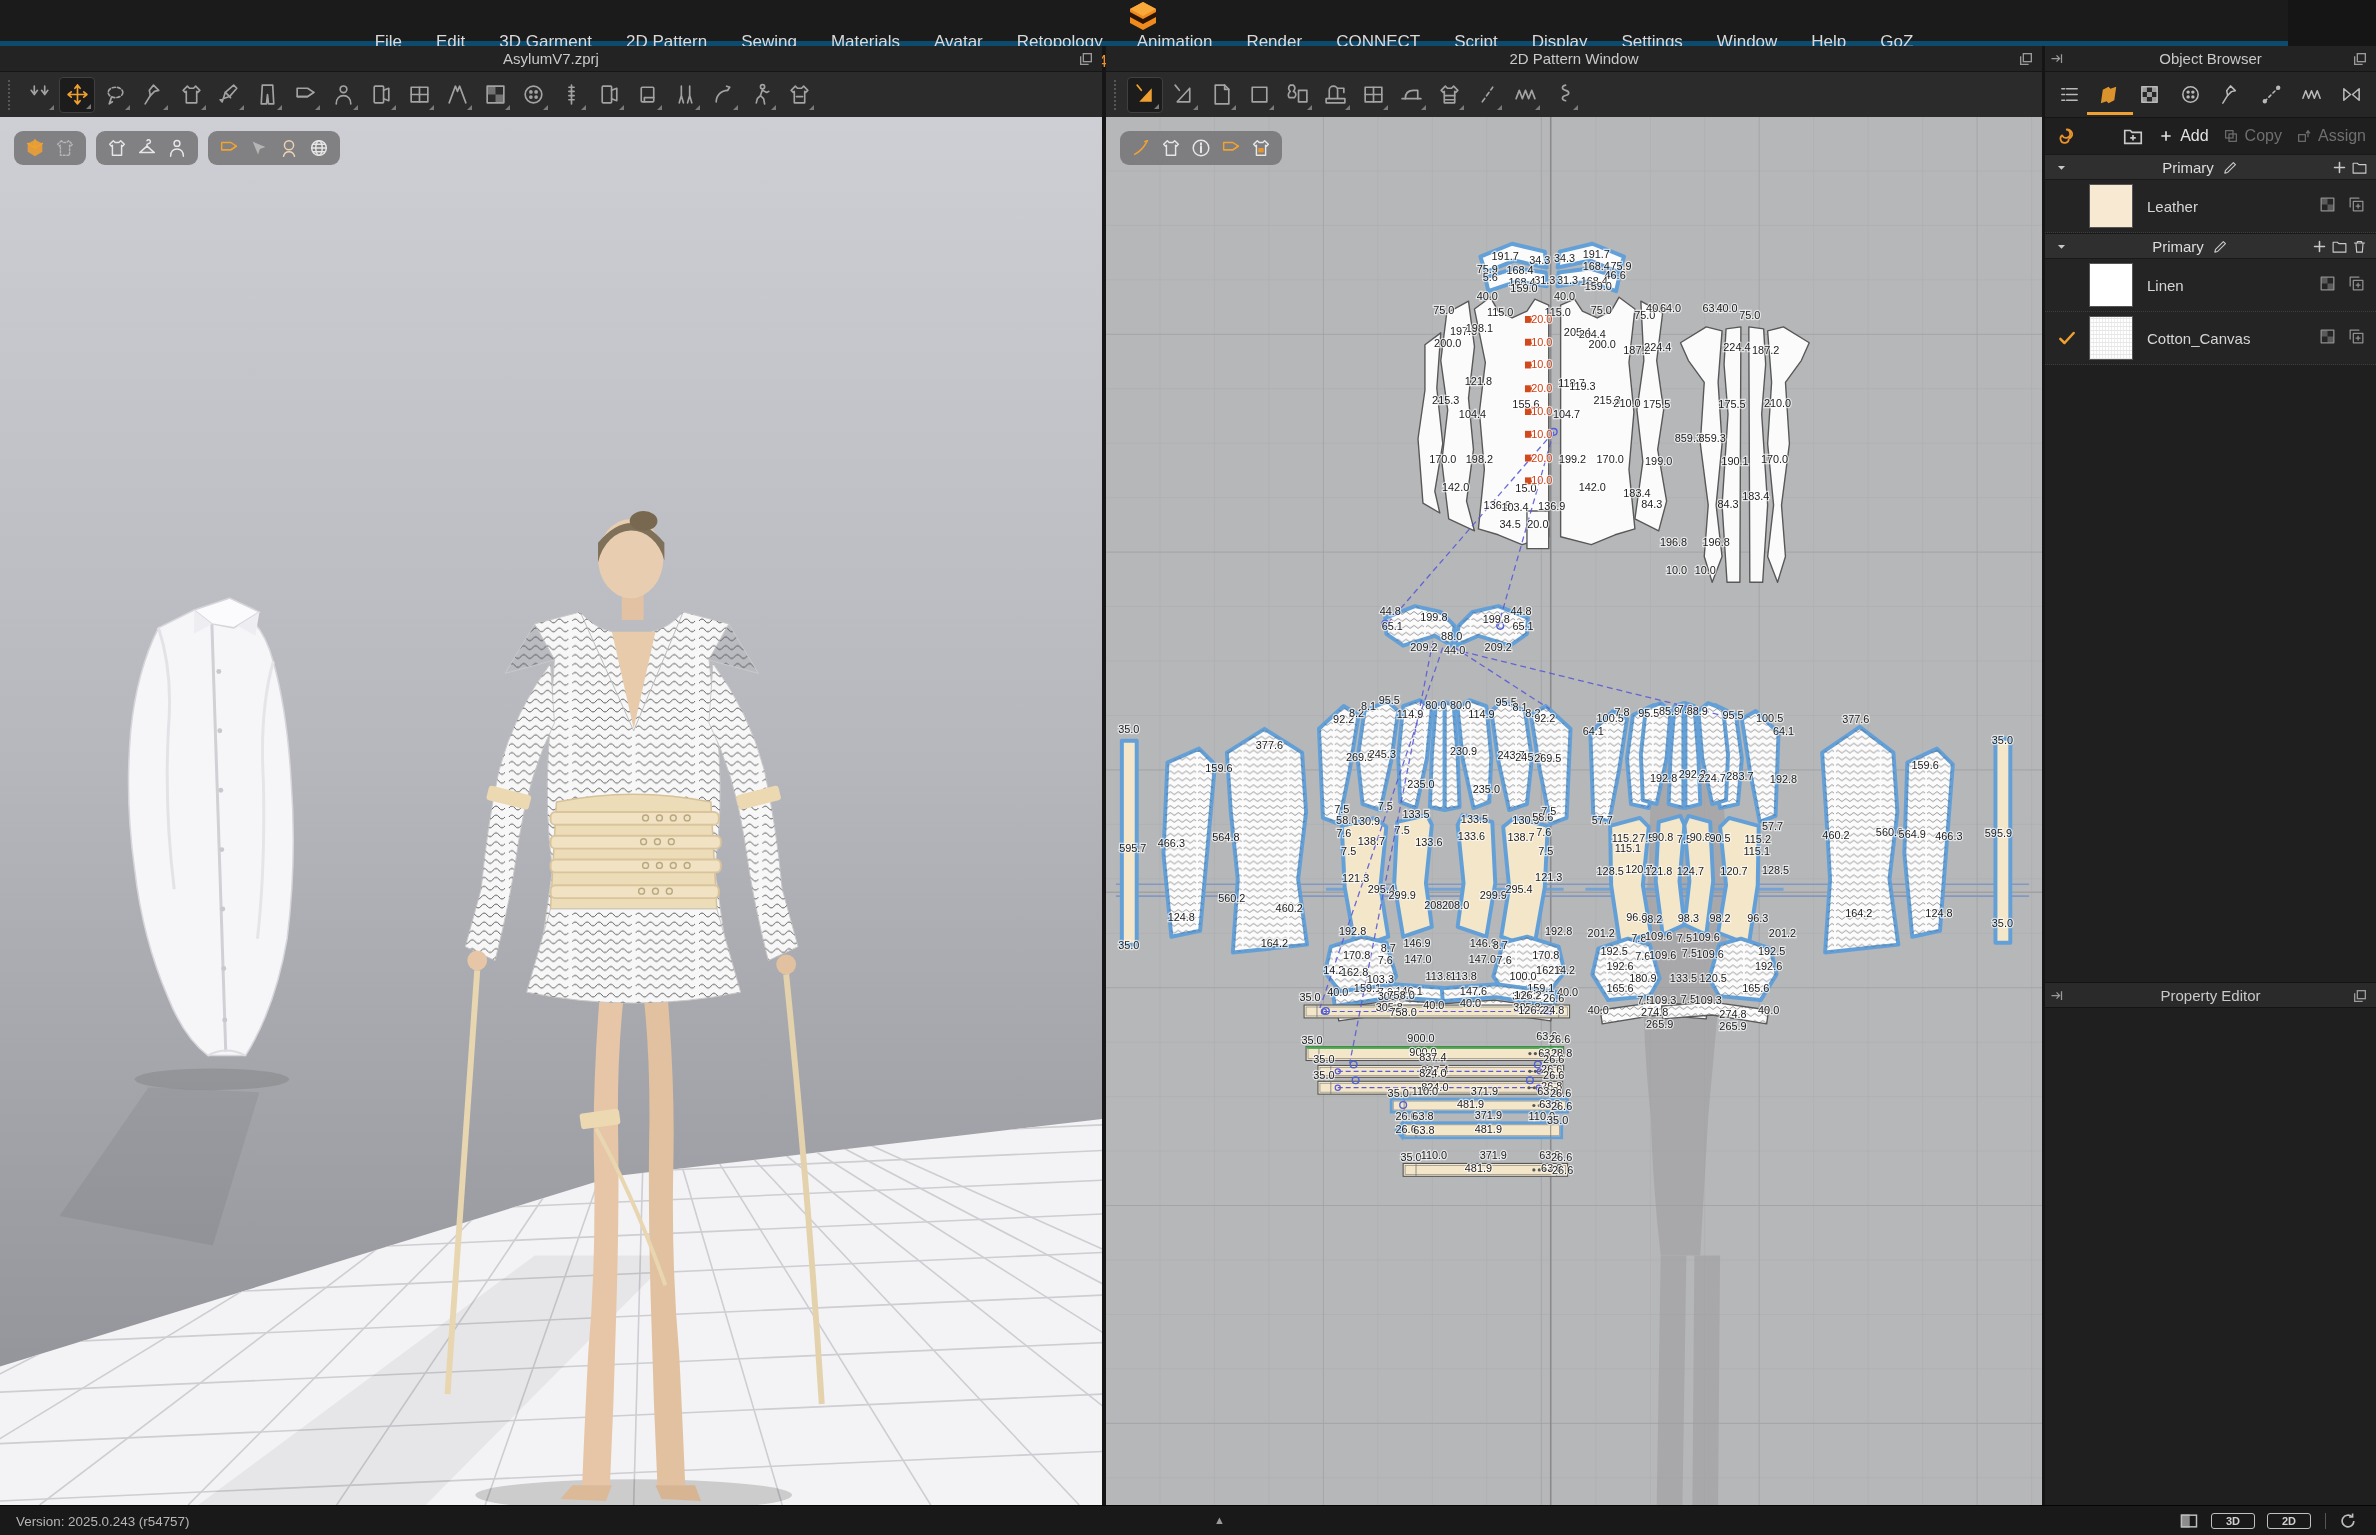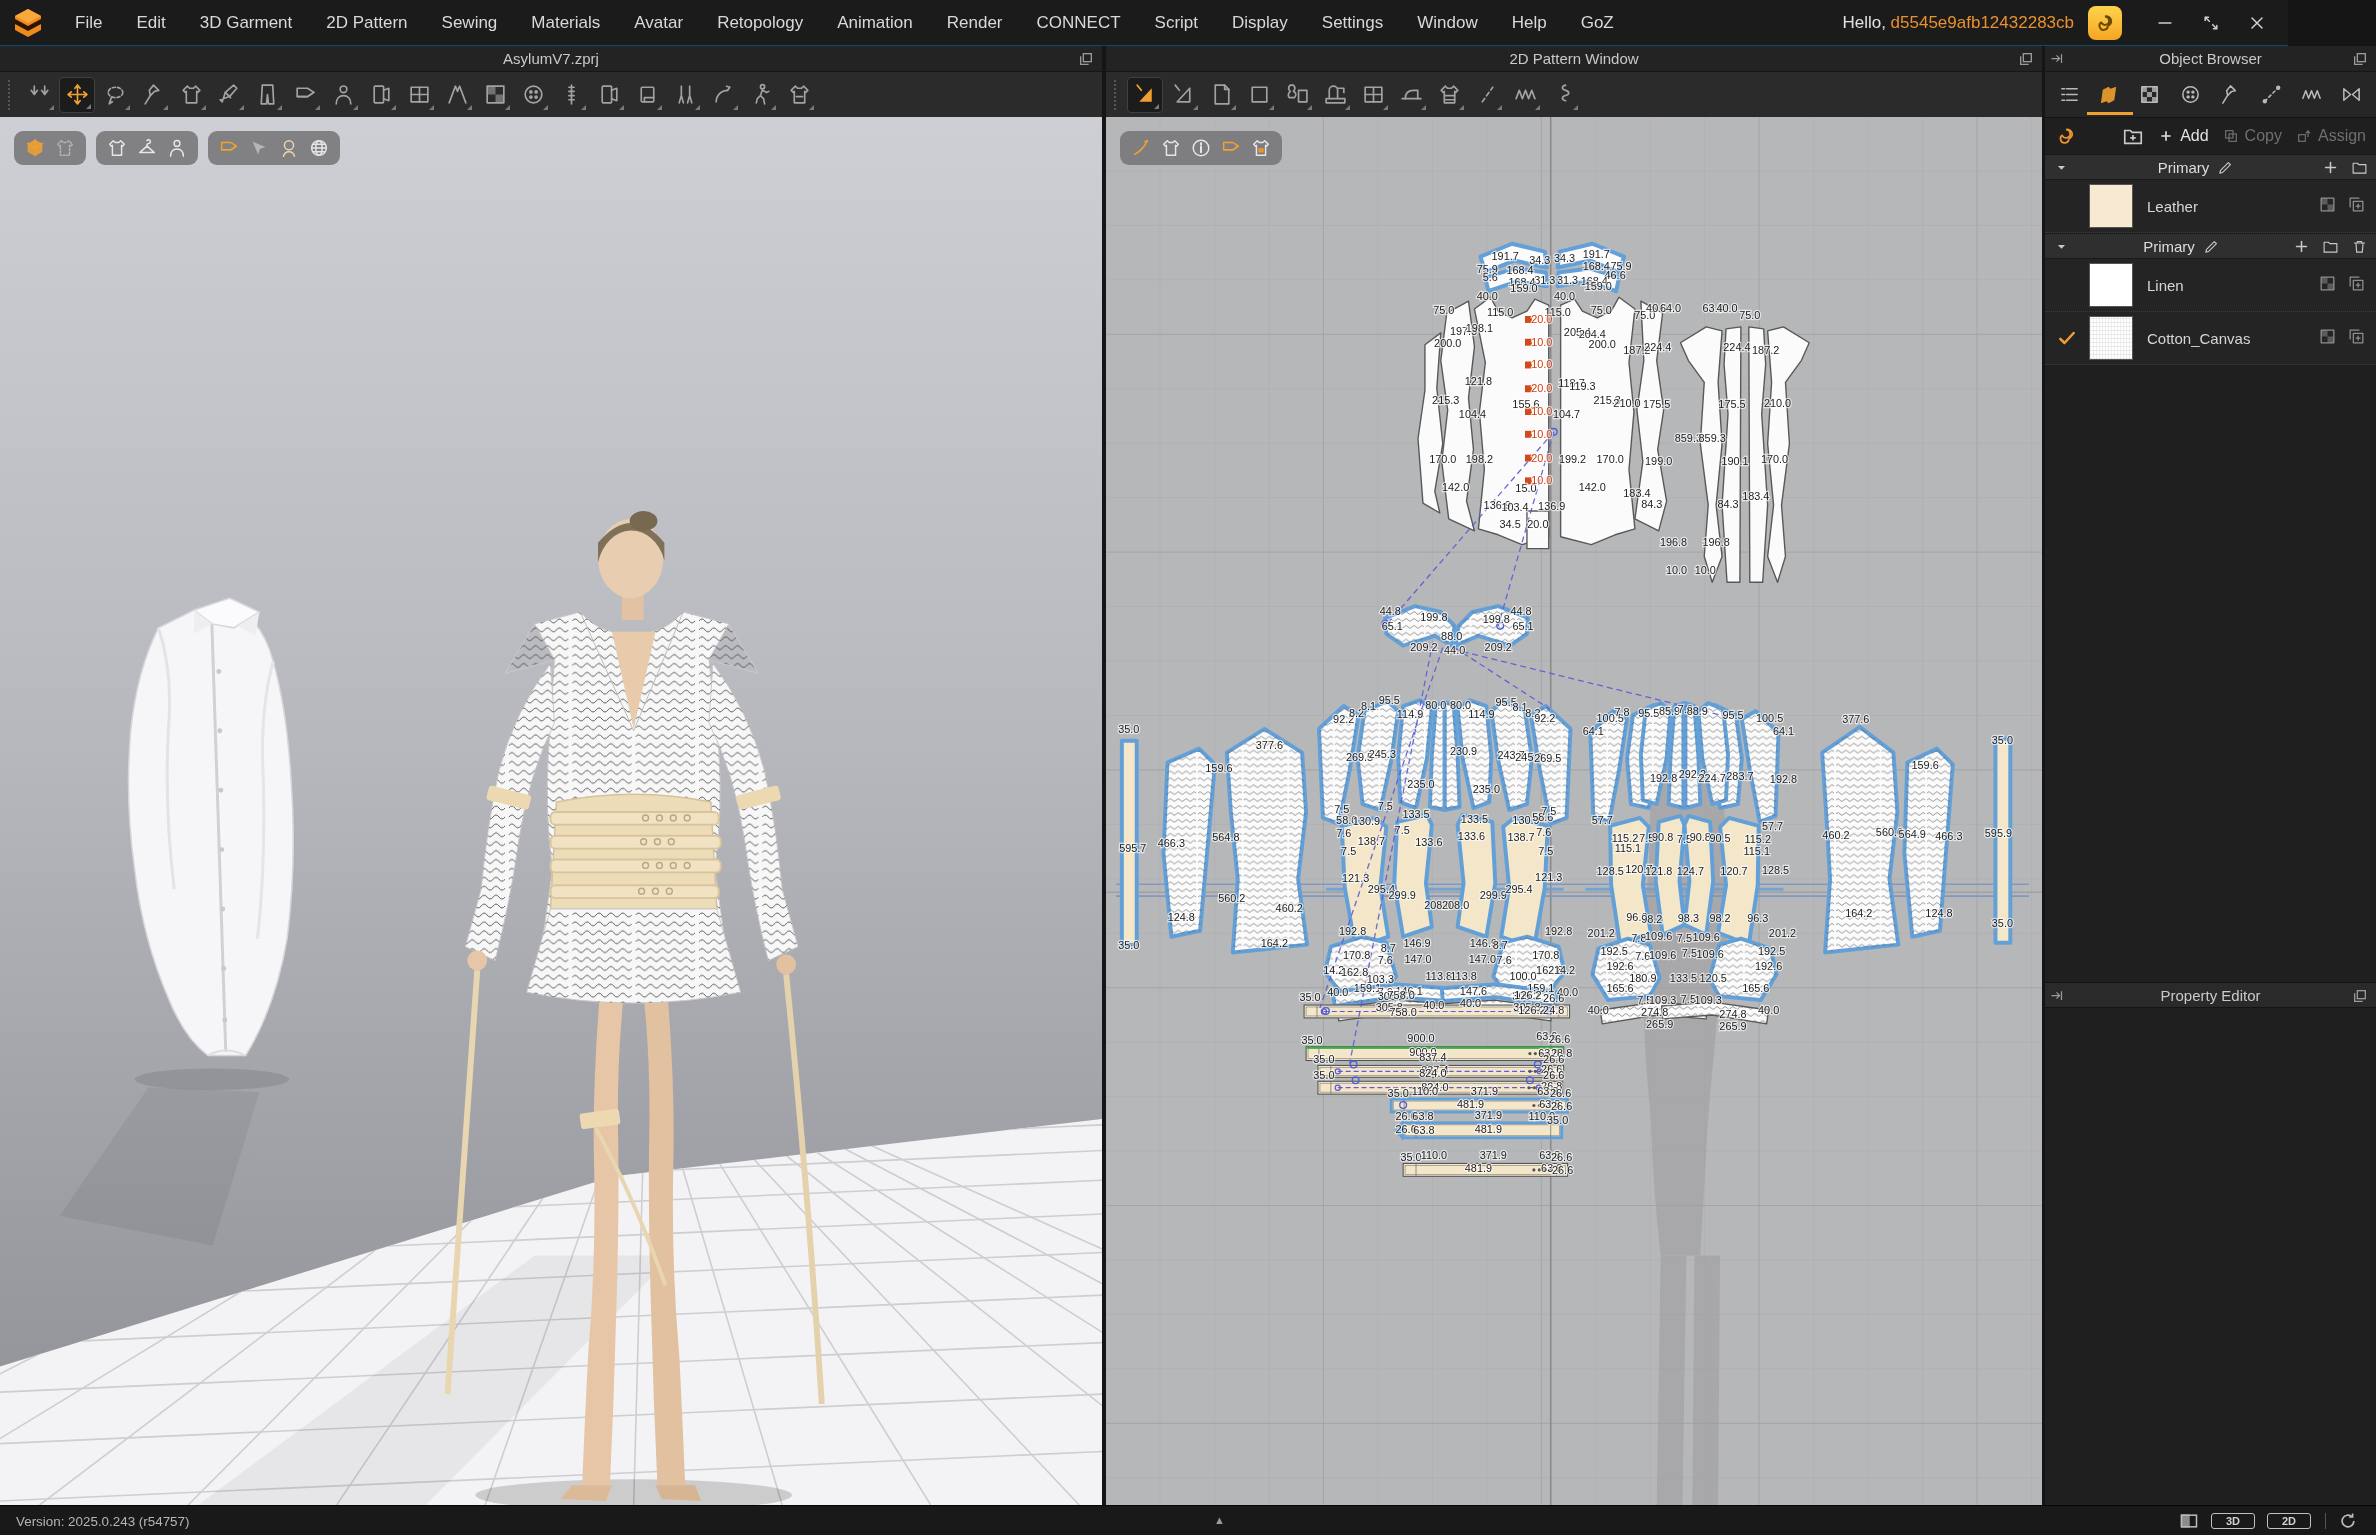--- a/index.html
+++ b/index.html
@@ -1,19 +1,19 @@
 <!DOCTYPE html>
 <html><head>
 <meta charset="utf-8">
 <style>
   html,body{margin:0;padding:0;background:#101010;}
   *{box-sizing:border-box;}
   .app{position:relative;width:2376px;height:1536px;background:#151515;font-family:"Liberation Sans",sans-serif;overflow:hidden;color:#d8d8d8;}
   
-  .mbar{position:absolute;left:0;top:0;width:2288px;height:46px;background:#1b1b1b;display:flex;align-items:center;border-bottom:1px solid #0c4a6e;}
+  .mbar{position:absolute;left:0;top:0;width:2288px;height:46px;background:#1b1b1b;display:flex;align-items:center;border-bottom:5px solid #0c4a6e;flex-direction:column;}
   .logo{width:32px;height:32px;margin:0 14px 0 12px;flex:0 0 auto;}
   .mitem{font-size:17px;color:#d9d9d9;padding:0 17px;cursor:default;white-space:nowrap;}
   .mspacer{flex:1;}
   .hello{font-size:17px;color:#e0e0e0;margin-right:14px;white-space:nowrap;}
   .hello b{color:#e8912d;font-weight:normal;}
   .badge{width:34px;height:34px;border-radius:8px;background:linear-gradient(180deg,#ffd34d,#f5a623);display:flex;align-items:center;justify-content:center;margin-right:28px;}
   .wbtn{width:30px;height:30px;margin-right:16px;color:#cfcfcf;display:flex;align-items:center;justify-content:center;}
   .wbtn svg{width:20px;height:20px;}
   
   .pane{position:absolute;top:46px;background:#2b2b2b;}
@@ -42,21 +42,21 @@
   .sbtabs{height:46px;background:#262626;border-bottom:1px solid #141414;display:flex;align-items:center;justify-content:space-around;padding:0 4px;}
   .tab{width:38px;height:40px;display:flex;align-items:center;justify-content:center;color:#b9b9b9;position:relative;}
   .tab svg{width:23px;height:23px;}
   .tab.act{color:#f0a030;}
   .tab.act::after{content:"";position:absolute;left:-4px;right:-4px;bottom:0;height:3px;background:#f0a030;}
   .acts{height:36px;display:flex;align-items:center;padding:0 10px;gap:14px;font-size:16px;}
   .acts .grow{flex:1;}
   .aicon{width:22px;height:22px;color:#c9c9c9;}
   .abtn{display:flex;align-items:center;gap:6px;color:#e2e2e2;}
   .abtn.dim{color:#6f6f6f;}
-  .ghead{height:26px;background:#2f2f2f;display:flex;align-items:center;padding:0 8px;gap:12px;border-top:1px solid #191919;border-bottom:1px solid #191919;}
+  .ghead{height:26px;background:#2f2f2f;display:flex;align-items:center;padding:0 8px;gap:3px;border-top:1px solid #191919;border-bottom:1px solid #191919;}
   .ghead .gtitle{font-size:15px;color:#dddddd;}
   .ghead .mid{flex:1;display:flex;align-items:center;justify-content:center;gap:8px;}
   .gico{width:17px;height:17px;color:#c9c9c9;}
   .frow{height:53px;display:flex;align-items:center;border-bottom:1px dotted #3d3d3d;position:relative;background:#242424;}
   .fcheck{width:44px;display:flex;align-items:center;justify-content:center;color:#f0a030;}
   .fcheck svg{width:20px;height:20px;}
   .sw{width:44px;height:44px;border:1px solid #555;flex:0 0 auto;}
   .fname{font-size:15px;color:#d6d6d6;margin-left:14px;flex:1;}
   .ricos{display:flex;gap:10px;margin-right:10px;color:#8f8f8f;}
   .ricos svg{width:19px;height:19px;}

